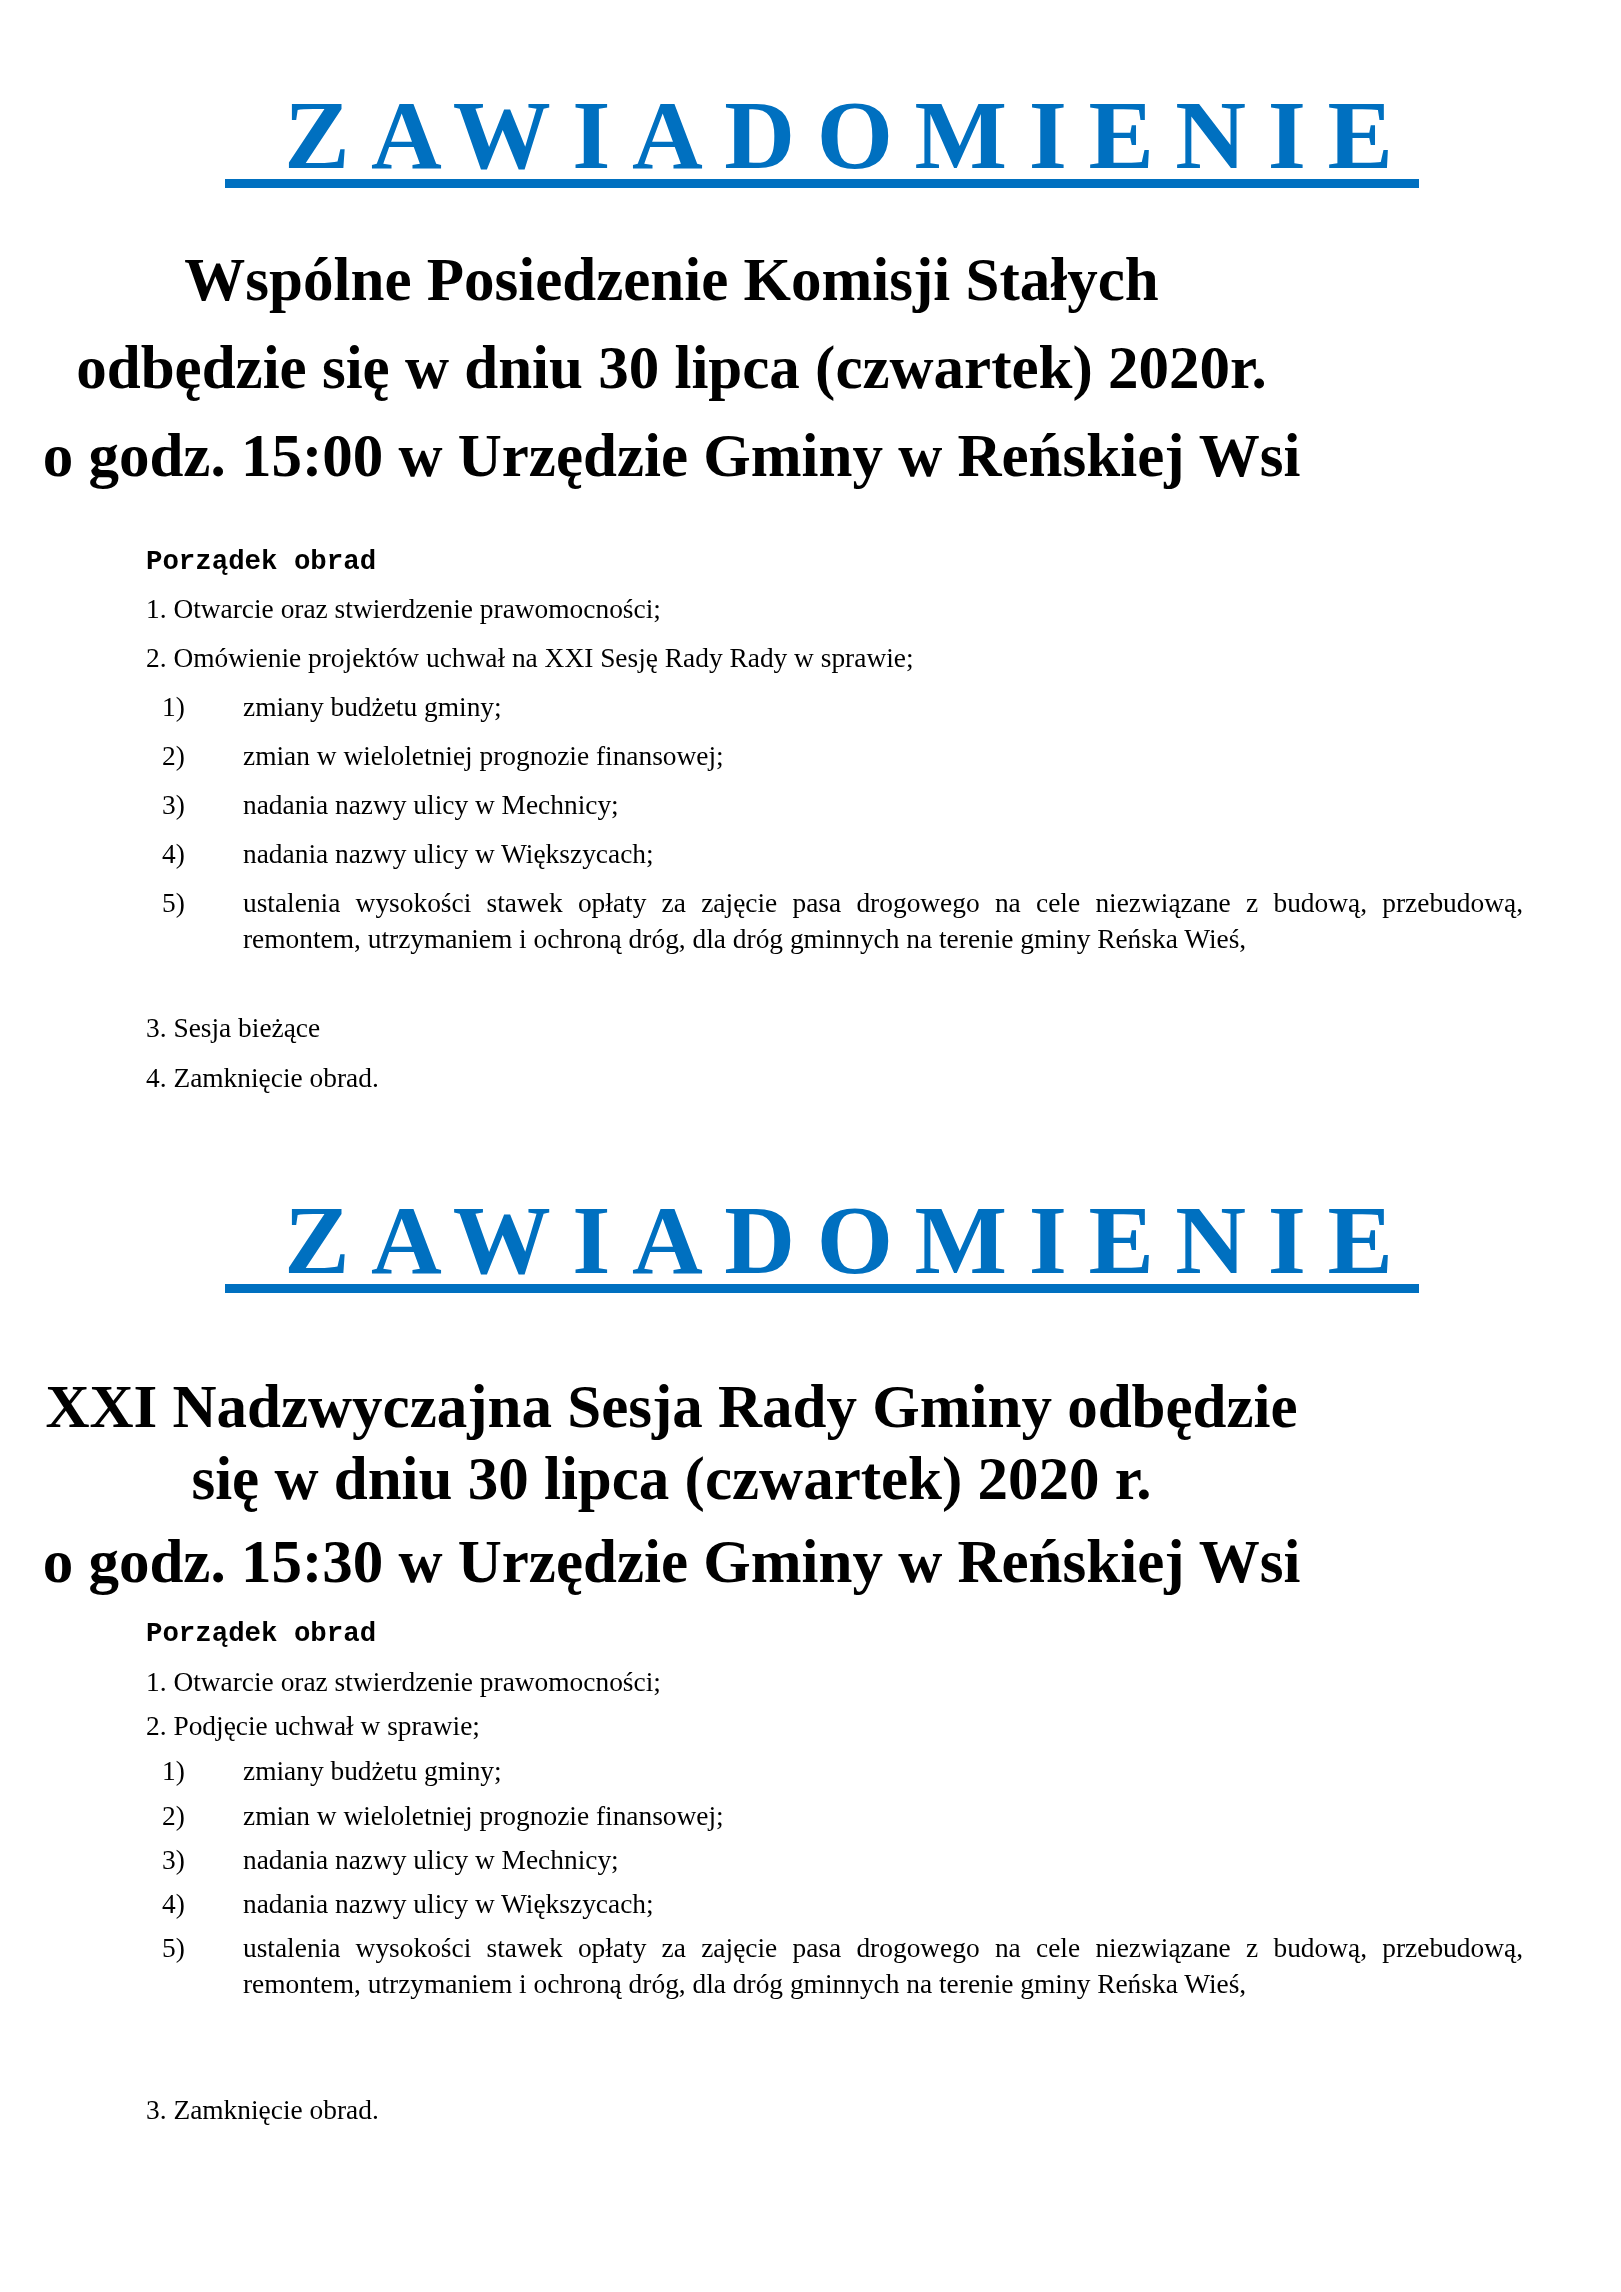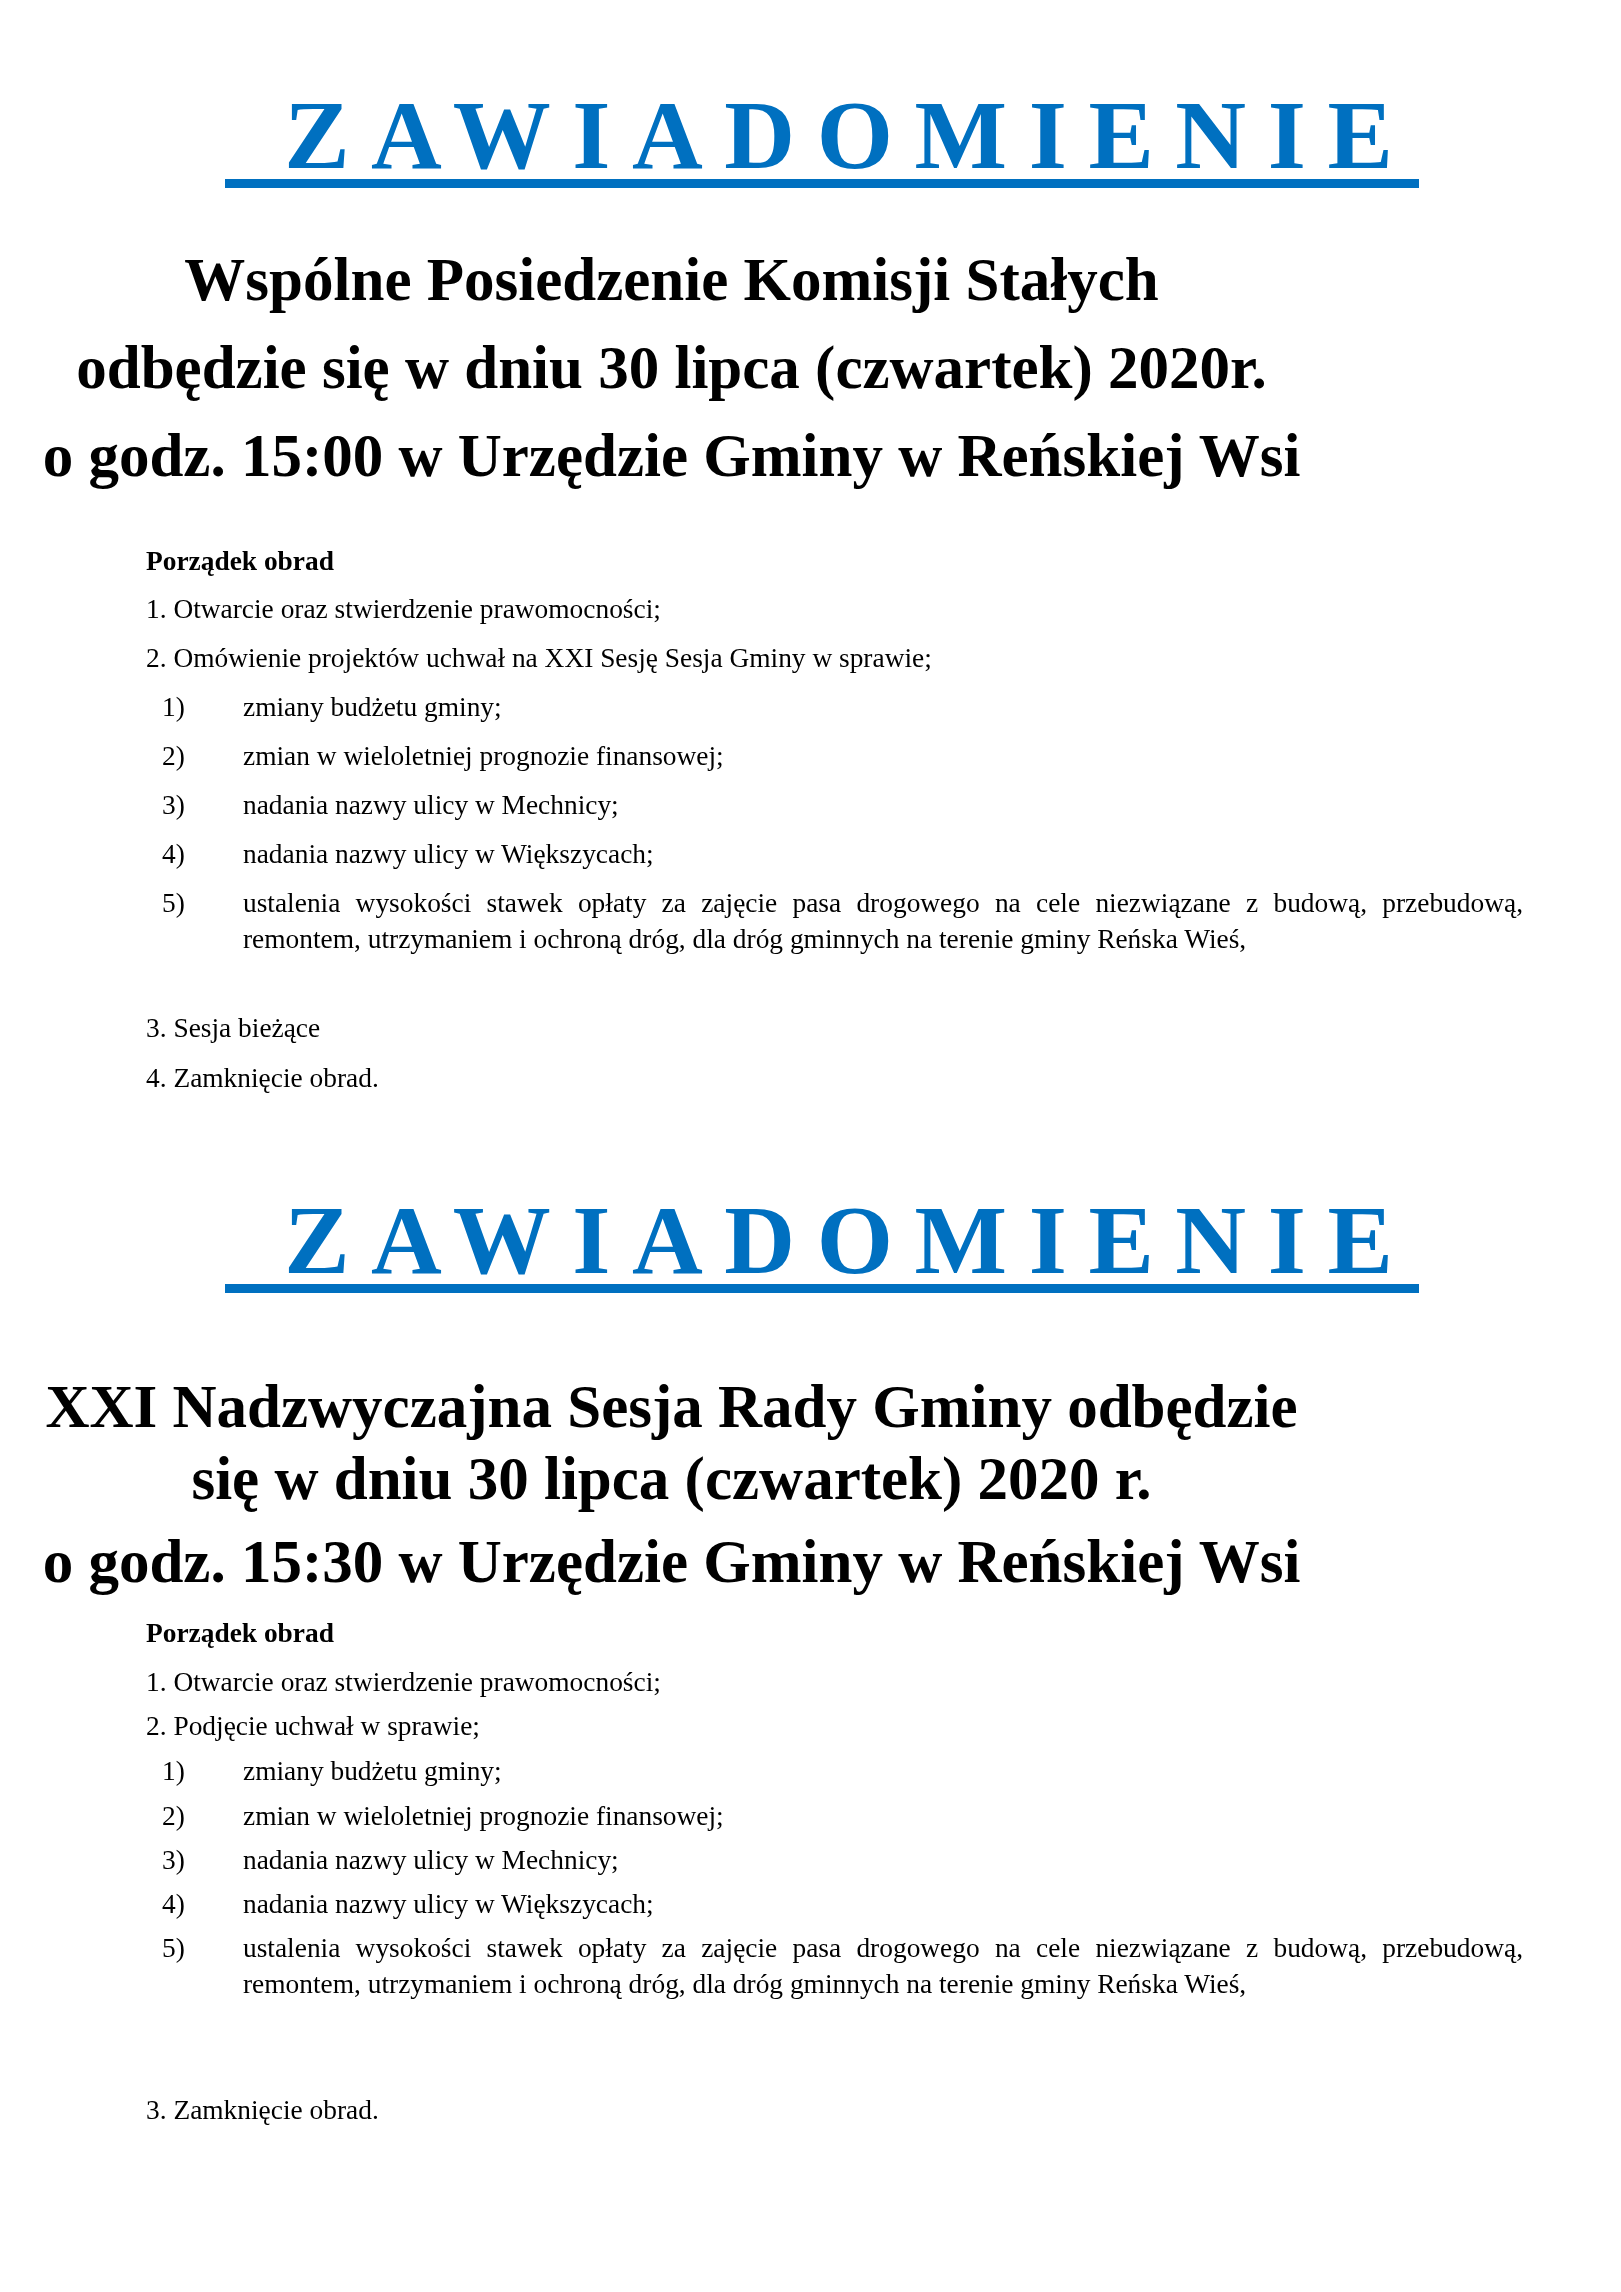--- a/index.html
+++ b/index.html
@@ -8,21 +8,21 @@
   .title {
     left: 0; width: 1621px; text-align: center;
     color: #0070C0; font-weight: bold; font-size: 98px; line-height: 98px;
     letter-spacing: 21.6px; text-indent: 21.6px;
   }
   .title-rule { left: 225px; width: 1166px; height: 8.8px; background: #0070C0; }
   .head {
     left: 0; width: 1287px; text-align: center;
     font-weight: bold; font-size: 61px; line-height: 69px;
   }
-  .agenda-label { left: 118px; font-weight: bold; font-size: 27.4px; line-height: 33px; }
+  .agenda-label { left: 118px; font-weight: bold; font-size: 27.4px; line-height: 33px; font-family: Liberation Mono, monospace; }
   .item { left: 118px; font-size: 27.4px; line-height: 33px; white-space: nowrap; }
   .sub { left: 162px; width: 1333px; font-size: 27.4px; line-height: 36px; }
   .sub .num { position: absolute; left: 0; top: 0; }
   .sub .txt { margin-left: 53px; text-align: justify; display: block; }
   .sub .txt.single { white-space: nowrap; }
 </style>
 </head>
 <body>
 
 <div>
@@ -34,21 +34,21 @@
   <div class="abs head" style="top:421px;">o godz. 15:00 w Urzędzie Gminy w Reńskiej Wsi</div>
 
   <div class="abs agenda-label" style="top:545px;">Porządek obrad</div>
 
   <div class="abs item" style="top:593px;">
     <span>1.</span>
     <span>Otwarcie oraz stwierdzenie prawomocności;</span>
   </div>
   <div class="abs item" style="top:642px;">
     <span>2.</span>
-    <span>Omówienie projektów uchwał na XXI Sesję Sesja Gminy w sprawie;</span>
+    <span>Omówienie projektów uchwał na XXI Sesję Rady Rady w sprawie;</span>
   </div>
 
   <div class="abs sub" style="top:689px;">
     <span class="num">1)</span>
     <span class="txt single">zmiany budżetu gminy;</span>
   </div>
   <div class="abs sub" style="top:738px;">
     <span class="num">2)</span>
     <span class="txt single">zmian w wieloletniej prognozie finansowej;</span>
   </div>

